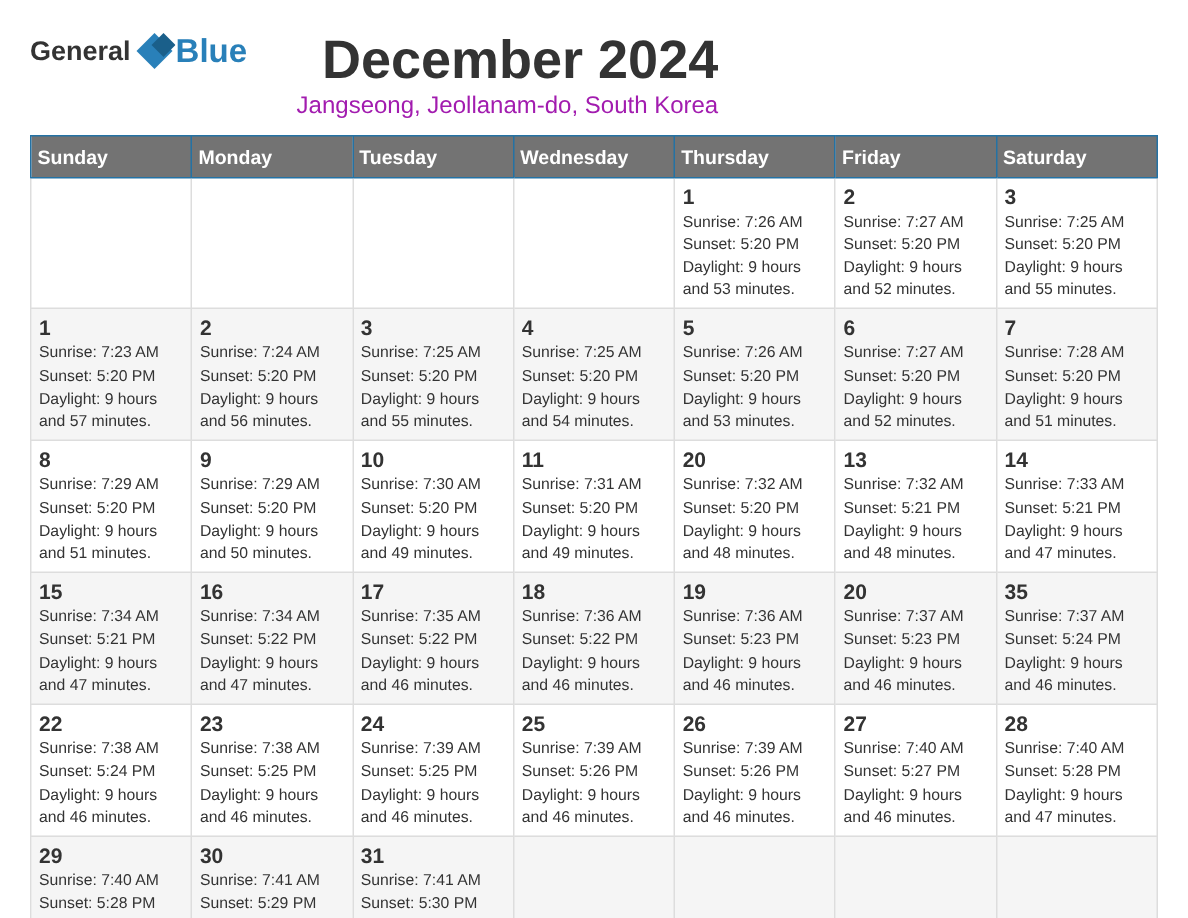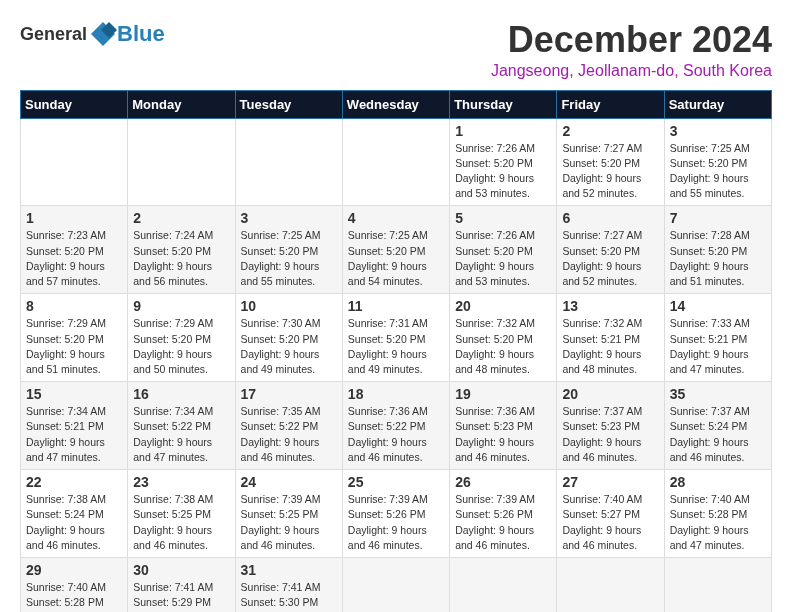--- a/index.html
+++ b/index.html
@@ -6,21 +6,21 @@
     body {
       font-family: Arial, sans-serif;
       background: #fff;
       width: 792px;
       min-height: 612px;
       padding: 20px;
     }
     .header-logo {
       display: flex;
       align-items: flex-start;
-      justify-content: space-between;
+      justify-content: flex-start;
       margin-bottom: 4px;
     }
     .logo-area {
       display: flex;
       align-items: center;
     }
     .logo-text-general {
       font-size: 18px;
       font-weight: bold;
       color: #333;
@@ -50,21 +50,21 @@
       color: #a21caf;
       margin-top: 2px;
     }
     .calendar-table {
       width: 100%;
       border-collapse: collapse;
       margin-top: 10px;
       font-size: 11px;
     }
     .calendar-table th {
-      background-color: #0f172a;
+      background-color: #737373;
       color: #fff;
       padding: 6px 4px;
       text-align: left;
       font-size: 13px;
       border: 1px solid #2472a4;
     }
     .calendar-table td {
       vertical-align: top;
       padding: 4px 5px;
       border: 1px solid #ddd;

